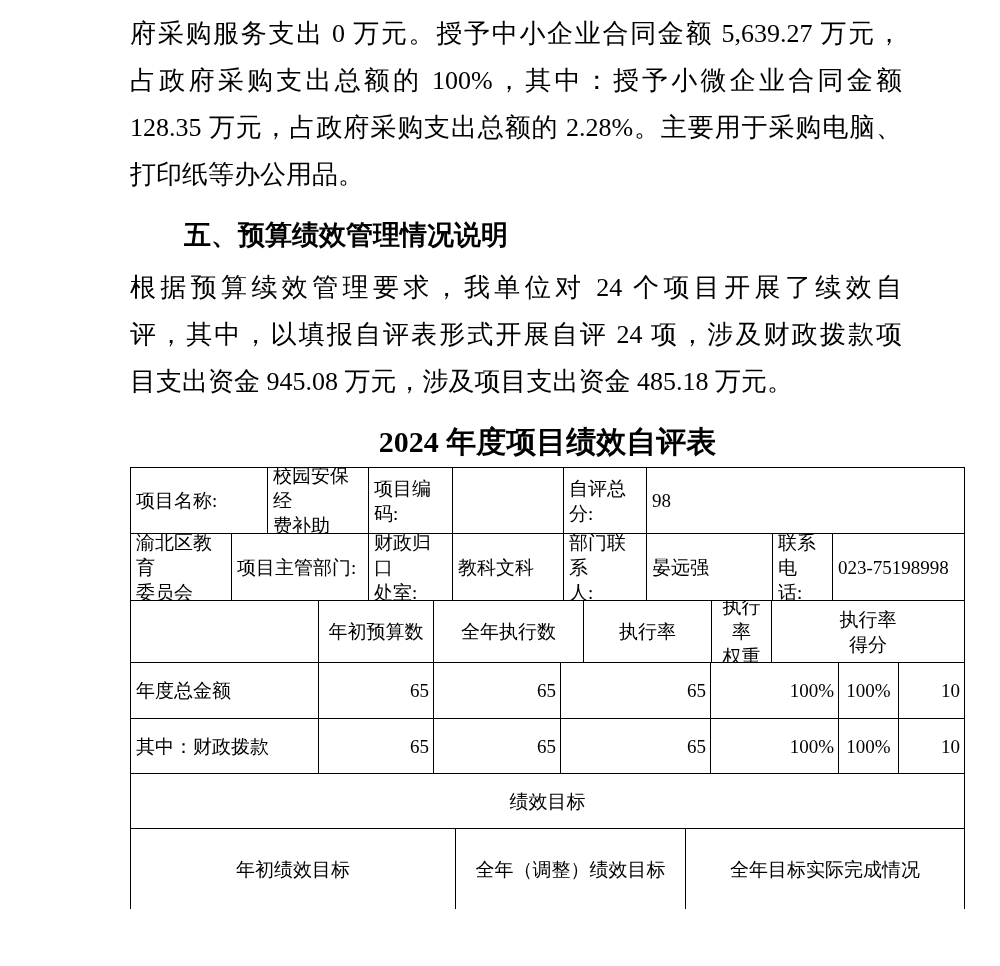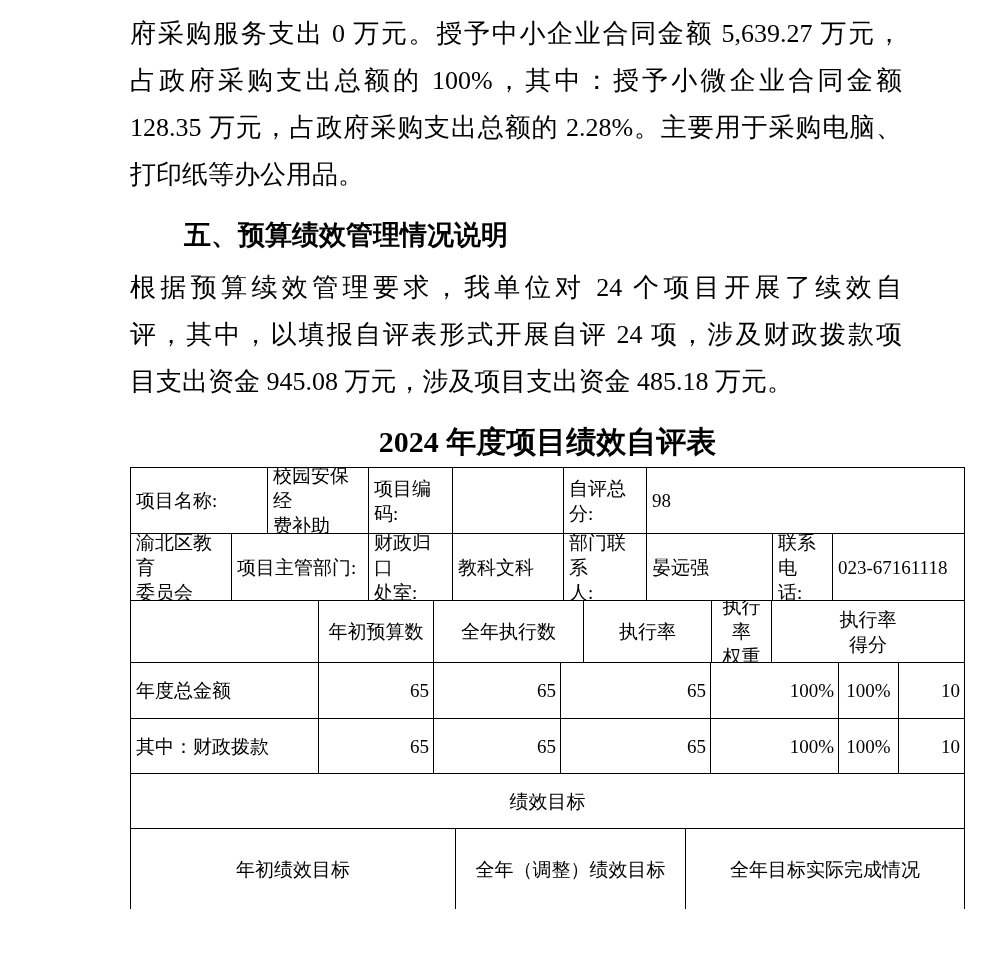--- a/index.html
+++ b/index.html
@@ -103,21 +103,21 @@
 委员会</div>
       <div class="cell w137">项目主管部门:</div>
       <div class="cell w84 pre">财政归口
 处室:</div>
       <div class="cell w111">教科文科</div>
       <div class="cell w83 pre">部门联系
 人:</div>
       <div class="cell w126">晏远强</div>
       <div class="cell w60 pre">联系电
 话:</div>
-      <div class="cell grow">023-67161118</div>
+      <div class="cell grow">023-75198998</div>
     </div>
 
 
     <div class="row h62">
       <div class="cell w188 ctr"></div>
       <div class="cell w115 ctr">年初预算数</div>
       <div class="cell w150 ctr">全年执行数</div>
       <div class="cell w128 ctr">执行率</div>
       <div class="cell w60 ctr pre">执行率
 权重</div>

